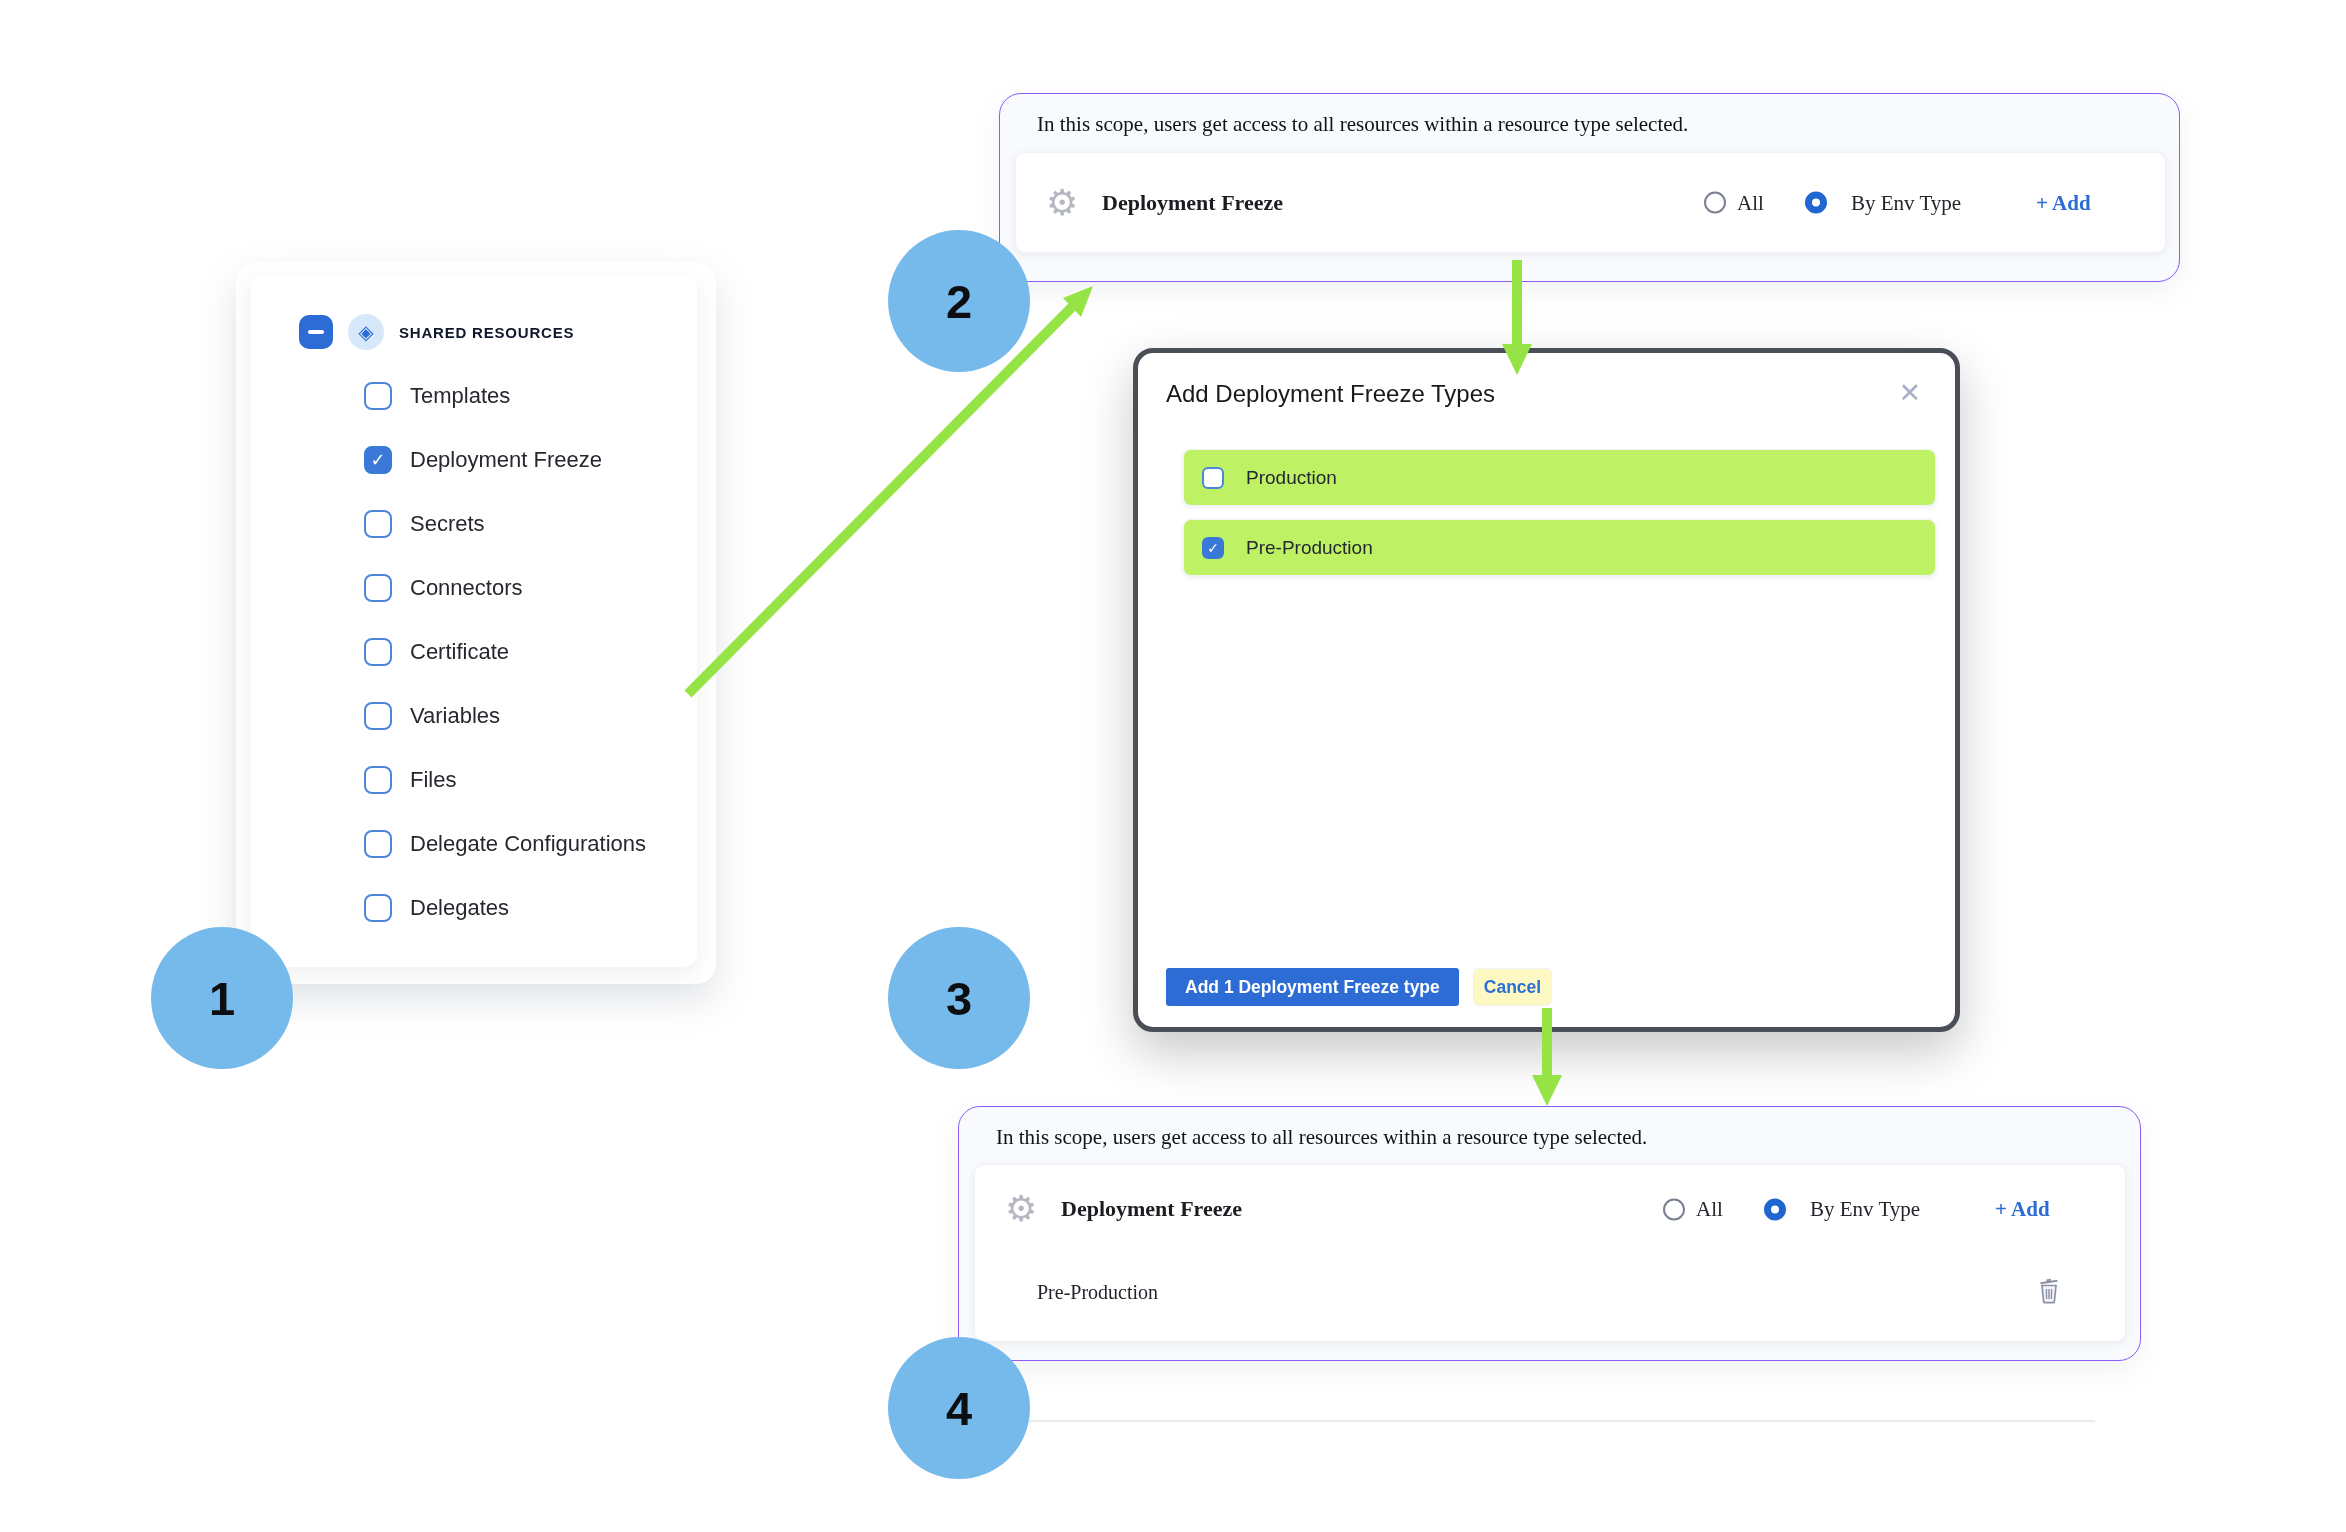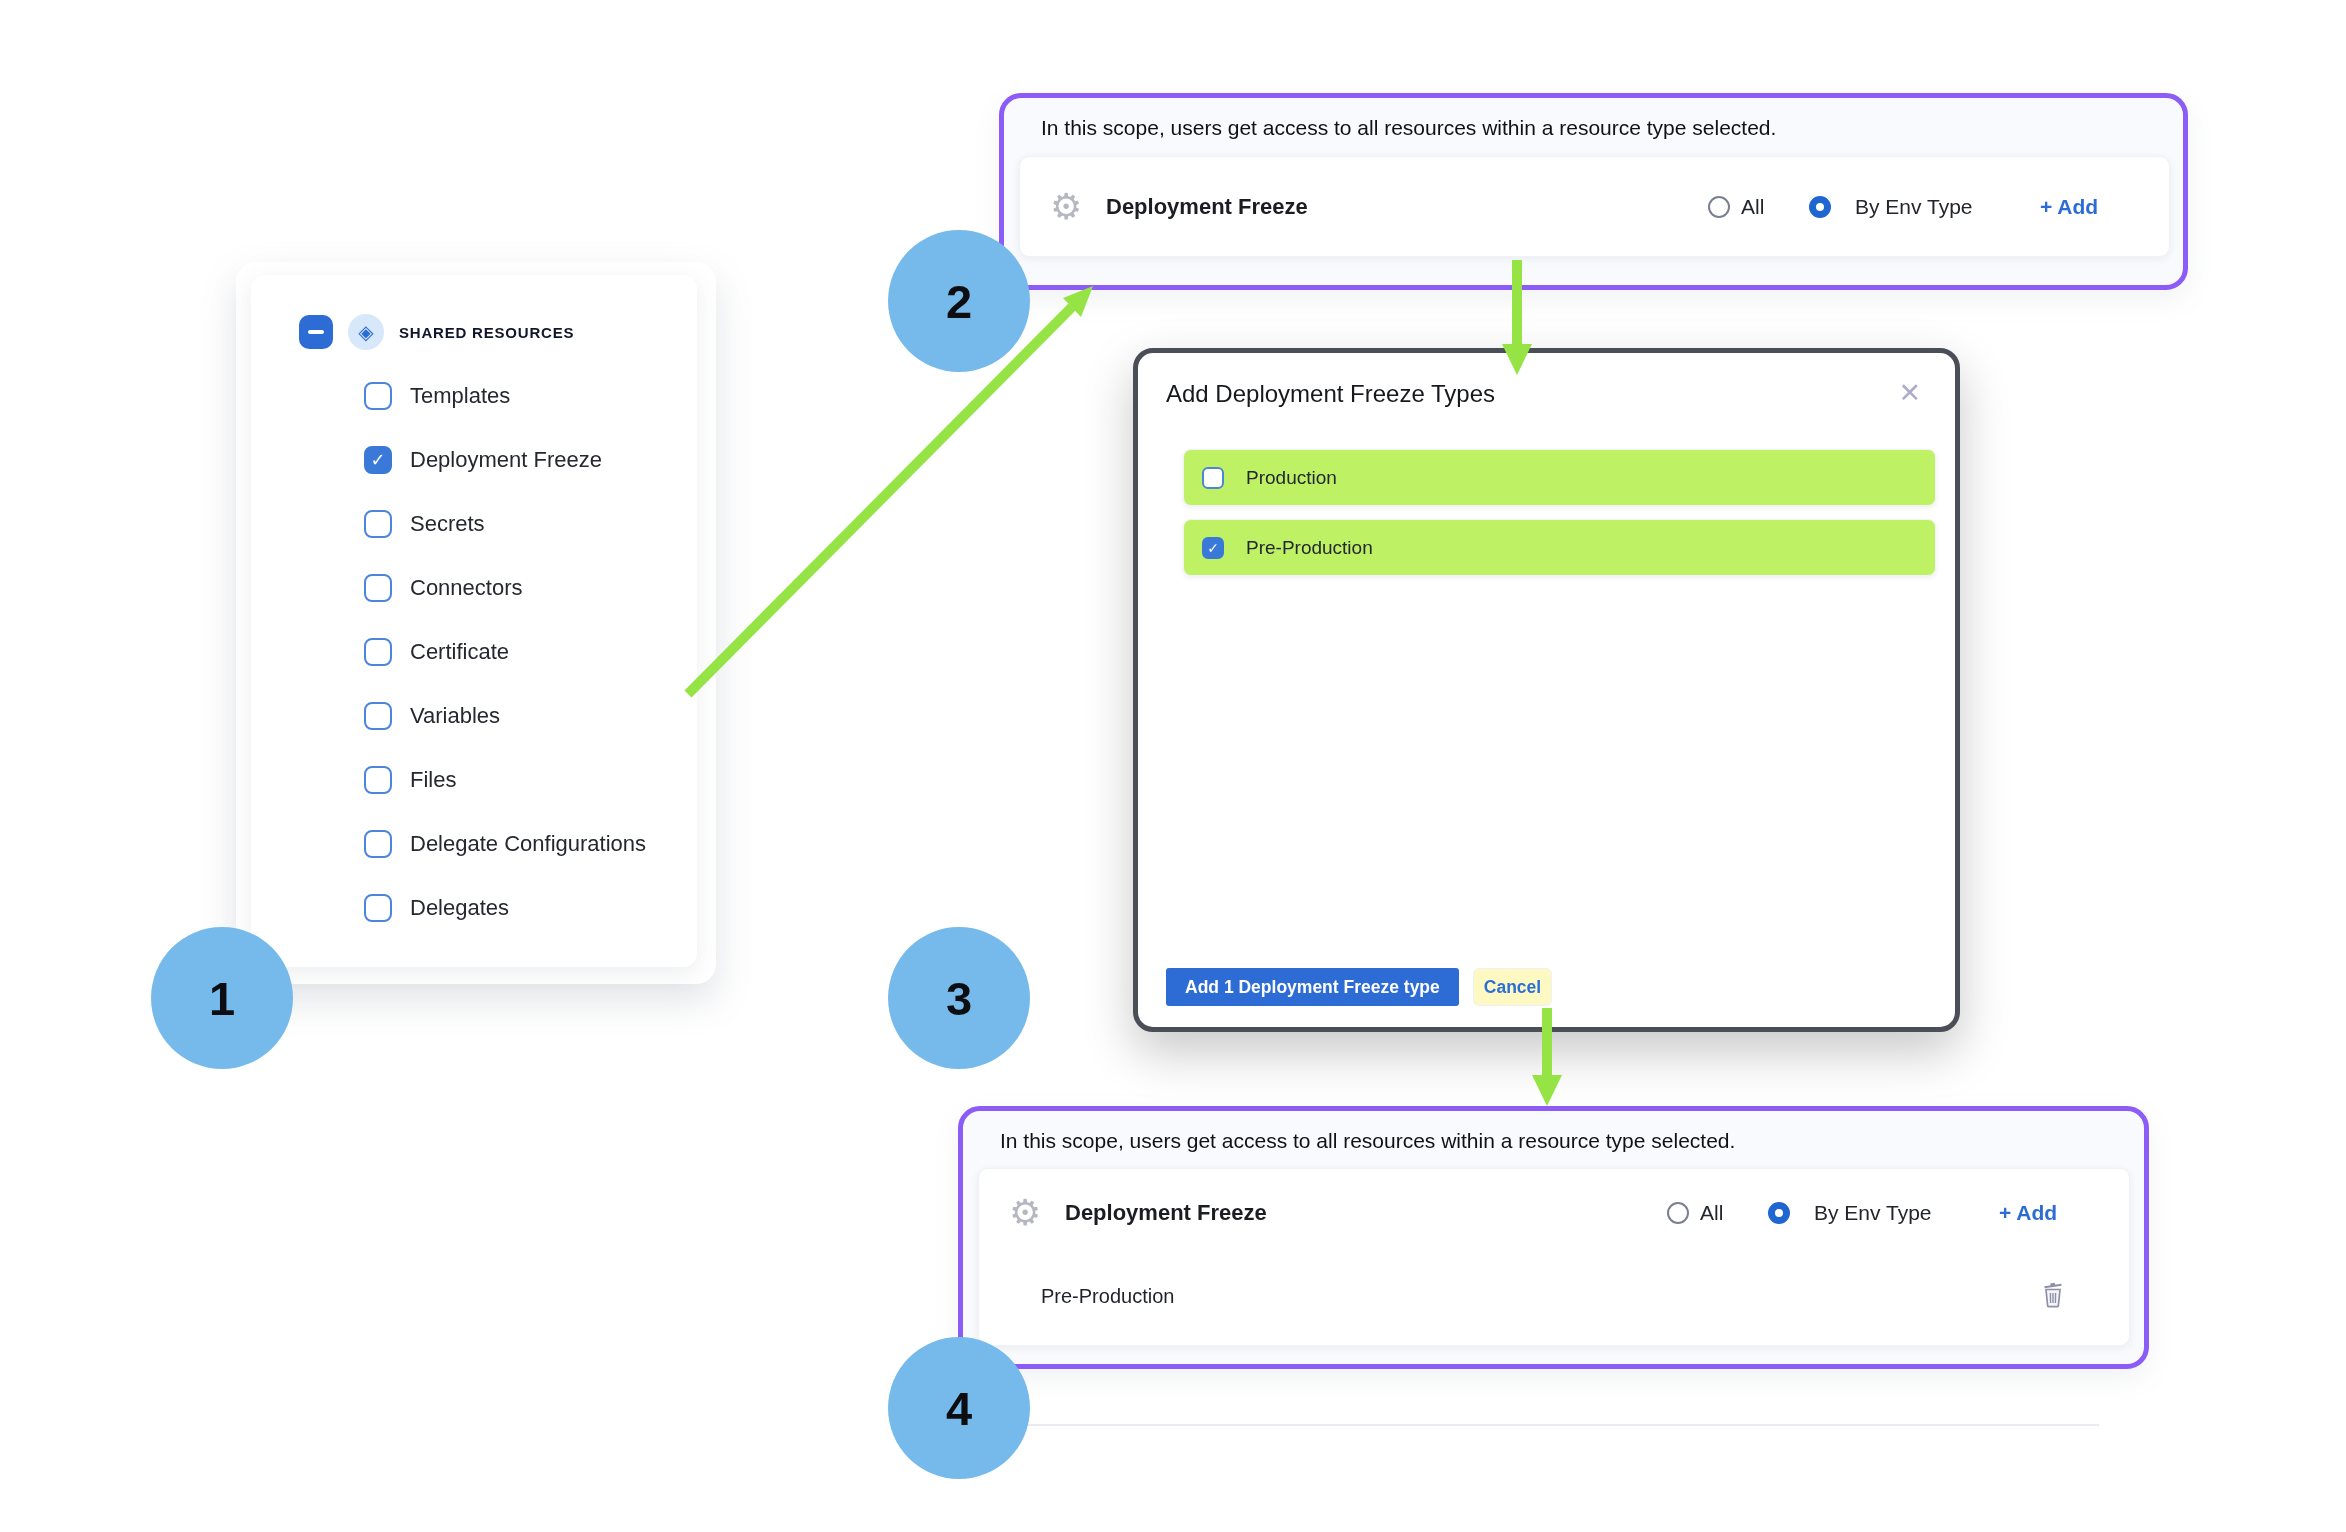--- a/index.html
+++ b/index.html
@@ -37,22 +37,22 @@
   
   .checkbox{width:28px;height:28px;border:2px solid #4c86da;border-radius:8px;background:#fff;
     box-sizing:border-box;display:flex;align-items:center;justify-content:center;flex:0 0 auto;cursor:pointer;}
   .checkbox .check{display:none;color:#fff;font-size:18px;font-weight:700;line-height:1;}
   .checkbox.checked{background:var(--checkbox-blue);border-color:var(--checkbox-blue);}
   .checkbox.checked .check{display:block;}
   .checkbox.small{width:22px;height:22px;border-radius:6px;}
   .checkbox.small .check{font-size:14px;}
 
   
-  .scope-card{position:absolute;background:var(--card-bg);border:5px solid #8b5cf6;border-radius:22px;
-    box-shadow:0 10px 26px rgba(120,130,150,.10);z-index:2;}
+  .scope-card{position:absolute;background:var(--card-bg);border:1px solid #8b5cf6;border-radius:22px;
+    box-shadow:0 10px 26px rgba(120,130,150,.10);z-index:2;font-family:Liberation Serif, serif;}
   .scope-desc{position:absolute;left:37px;top:18px;font-size:21px;color:#101215;}
   .inner-card{position:absolute;background:#fff;border:1px solid #f0f2f6;border-radius:10px;
     box-shadow:0 2px 8px rgba(40,50,70,.07);}
   .scope-row{position:absolute;left:0;right:0;top:0;height:99px;}
   .gear{position:absolute;left:30px;top:50%;transform:translateY(-50%);font-size:36px;color:var(--muted-icon);line-height:1;}
   .res-name{position:absolute;left:86px;top:50%;transform:translateY(-50%);font-size:22px;font-weight:700;color:#1b1d21;}
   .radio-opt{position:absolute;top:50%;transform:translateY(-50%);display:flex;align-items:center;gap:11px;
     font-size:21px;color:#22252b;cursor:pointer;}
   .radio-all{left:688px;} .radio-env{left:789px;gap:24px;}
   .radio{width:22px;height:22px;border-radius:50%;border:2px solid #7a8090;box-sizing:border-box;background:#fff;flex:0 0 auto;}

